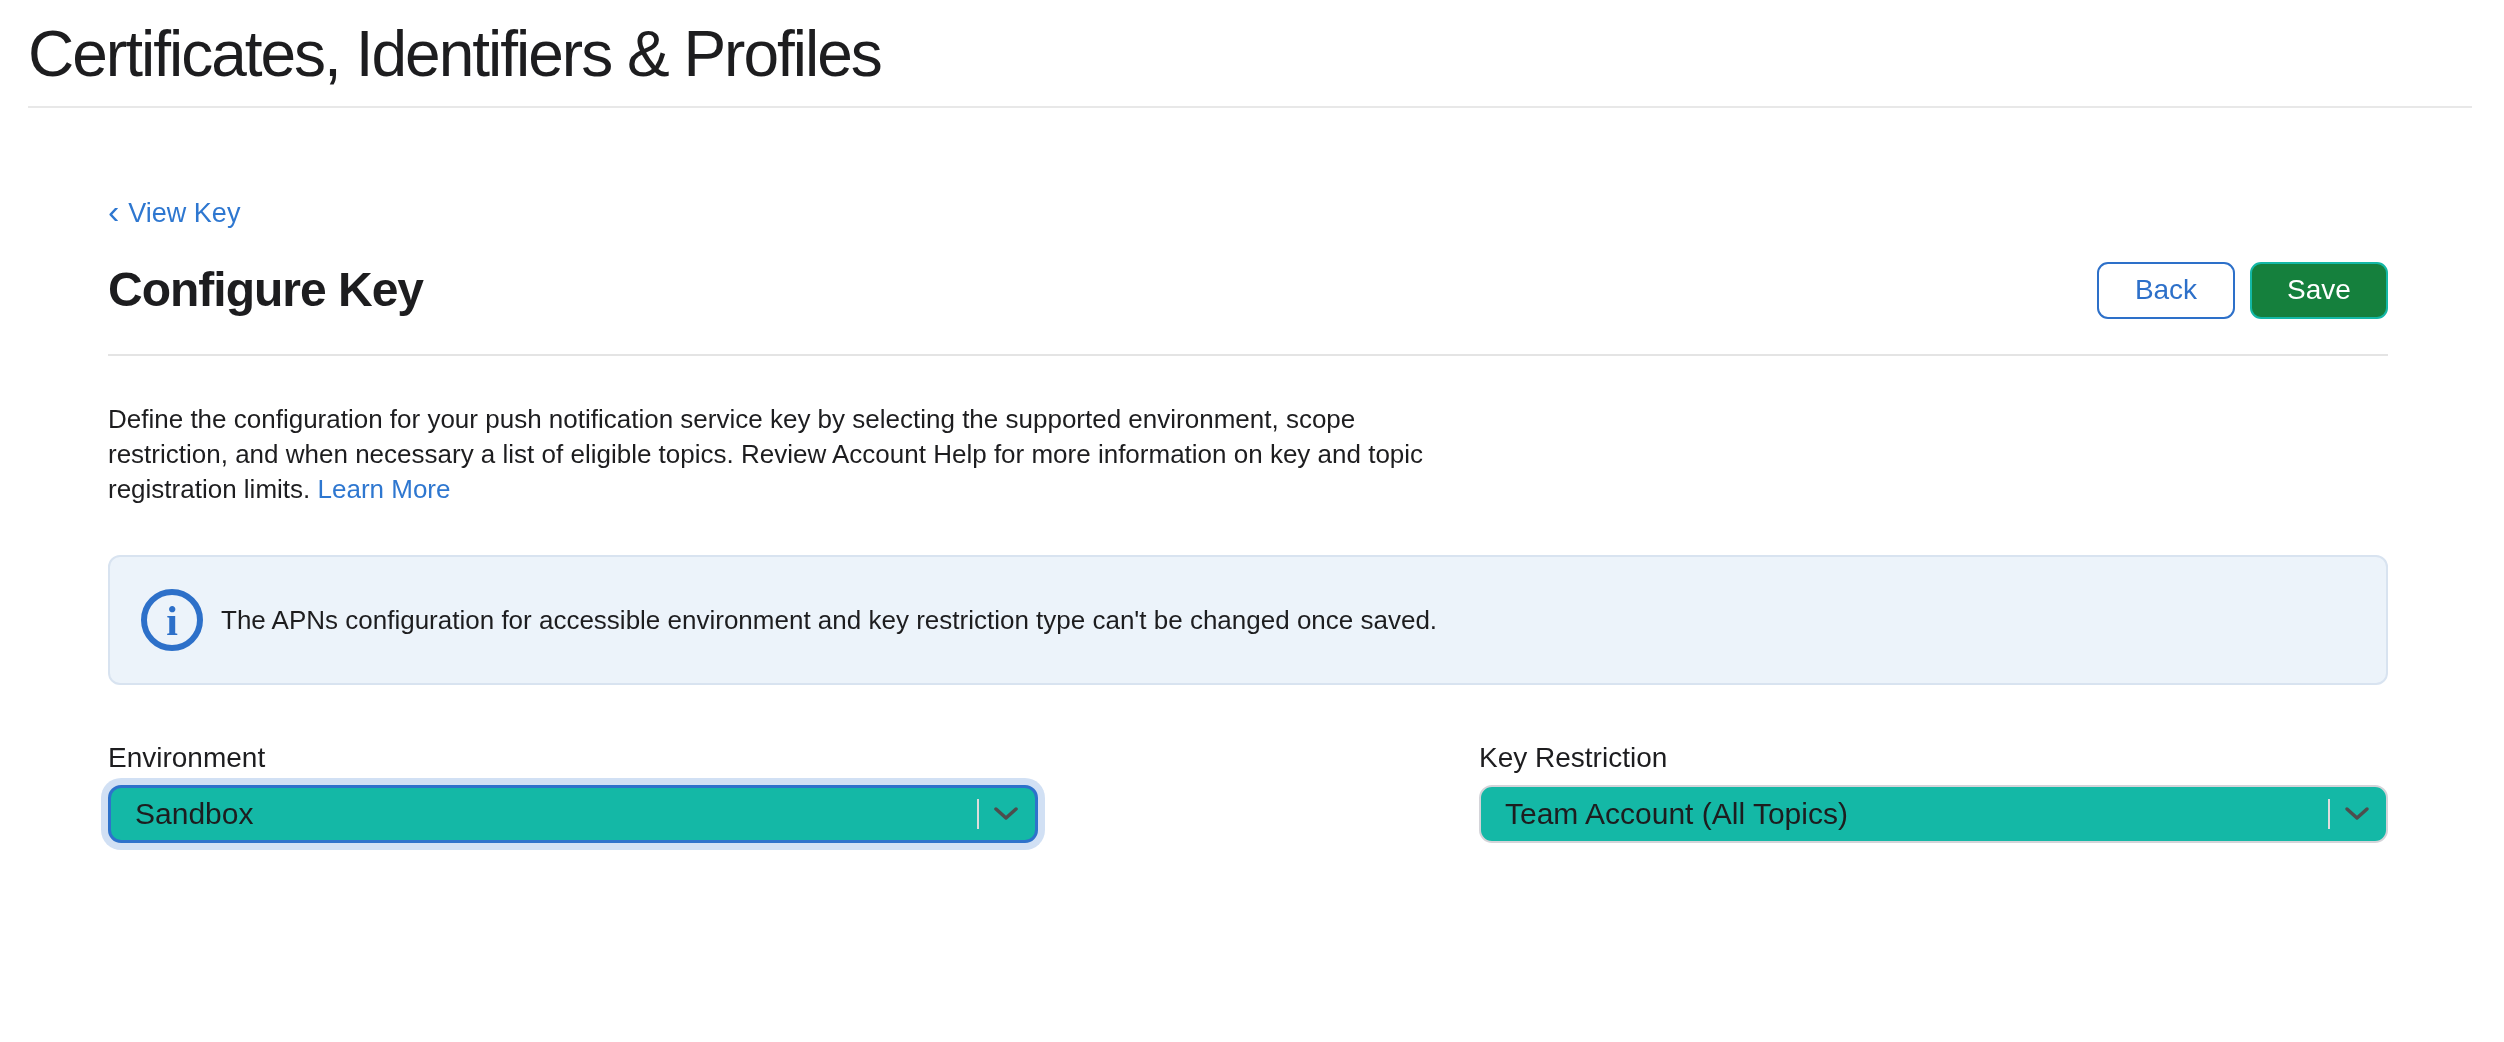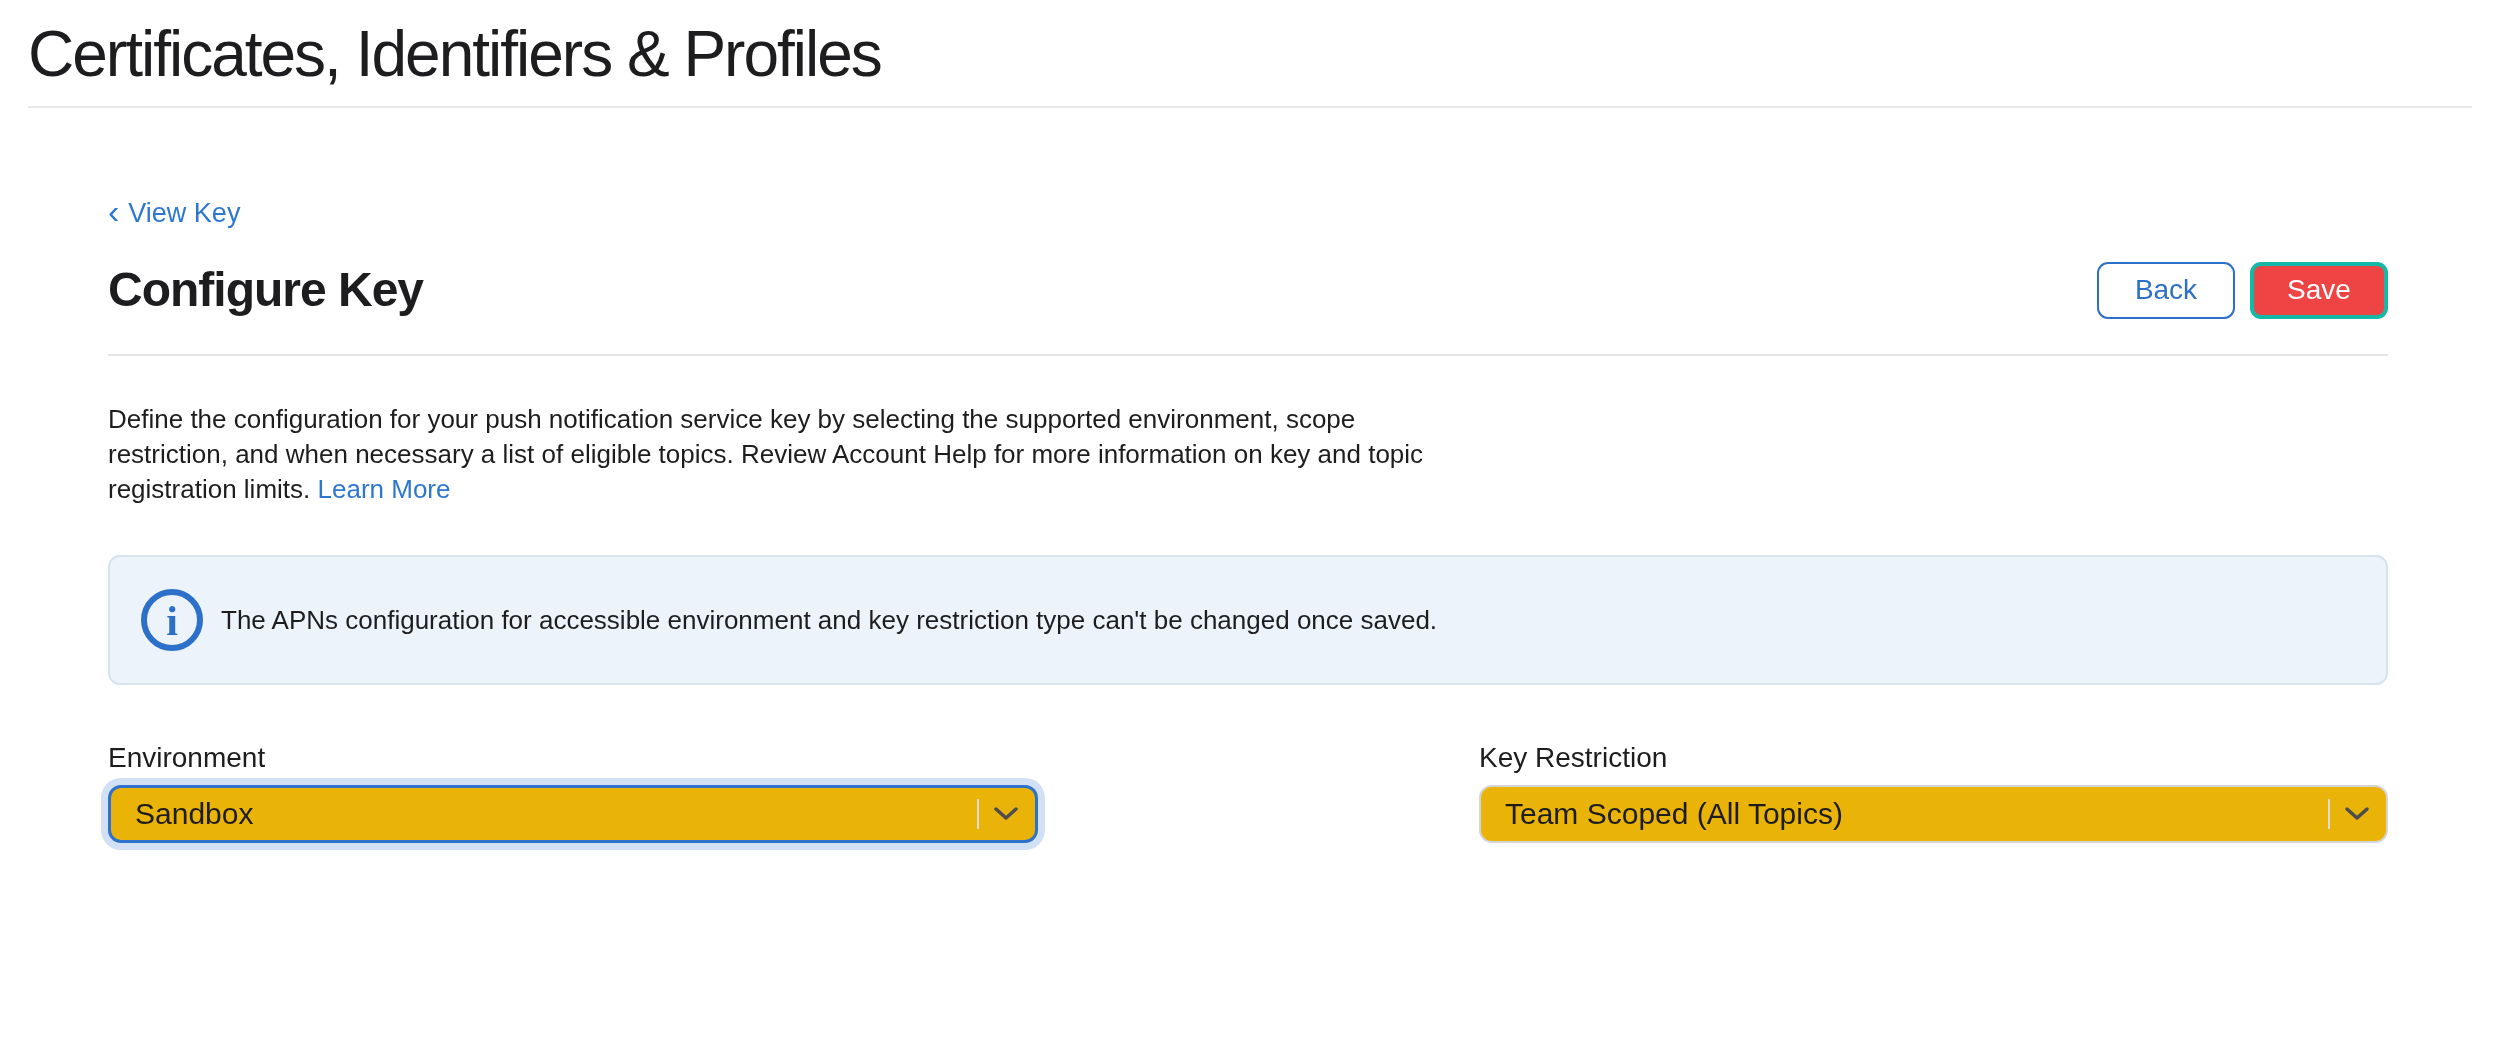--- a/index.html
+++ b/index.html
@@ -74,22 +74,22 @@
     align-items: center;
     justify-content: center;
     cursor: pointer;
   }
   .btn-secondary {
     background: #ffffff;
     border: 2px solid #2d70c9;
     color: #2d70c9;
   }
   .btn-primary {
-    background: #ef4444;
-    border: 4px solid #14b8a6;
+    background: #15803d;
+    border: 2px solid #14b8a6;
     color: #ffffff;
     text-align: center;
   }
 
   .section-divider {
     margin-top: 34px;
     border: none;
     border-top: 2px solid #e4e4e4;
     width: 100%;
   }
@@ -141,21 +141,21 @@
   .field-label {
     font-size: 28px;
     line-height: 34px;
     margin-bottom: 10px;
     color: #1d1d1f;
   }
   .select {
     position: relative;
     height: 58px;
     width: 100%;
-    background: #eab308;
+    background: #14b8a6;
     border-radius: 13px;
     display: flex;
     align-items: center;
     cursor: pointer;
   }
   .select-default { border: 2px solid #d4d4d9; }
   .select-focused {
     border: 3px solid #2e72cb;
     box-shadow: 0 0 0 7px rgba(46, 114, 203, 0.22);
   }
@@ -231,21 +231,21 @@
         <span class="select-sep"></span>
         <svg class="select-chevron" viewBox="0 0 28 18" aria-hidden="true">
           <path d="M4 4 L14 13 L24 4" fill="none" stroke="#4d4d4d" stroke-width="3.5" stroke-linecap="round" stroke-linejoin="round"></path>
         </svg>
       </div>
     </div>
 
     <div class="field field-restriction">
       <label class="field-label">Key Restriction</label>
       <div class="select select-default" role="combobox">
-        <span class="select-value">Team Scoped (All Topics)</span>
+        <span class="select-value">Team Account (All Topics)</span>
         <span class="select-sep"></span>
         <svg class="select-chevron" viewBox="0 0 28 18" aria-hidden="true">
           <path d="M4 4 L14 13 L24 4" fill="none" stroke="#4d4d4d" stroke-width="3.5" stroke-linecap="round" stroke-linejoin="round"></path>
         </svg>
       </div>
     </div>
 
   </div>
 
 </main>

